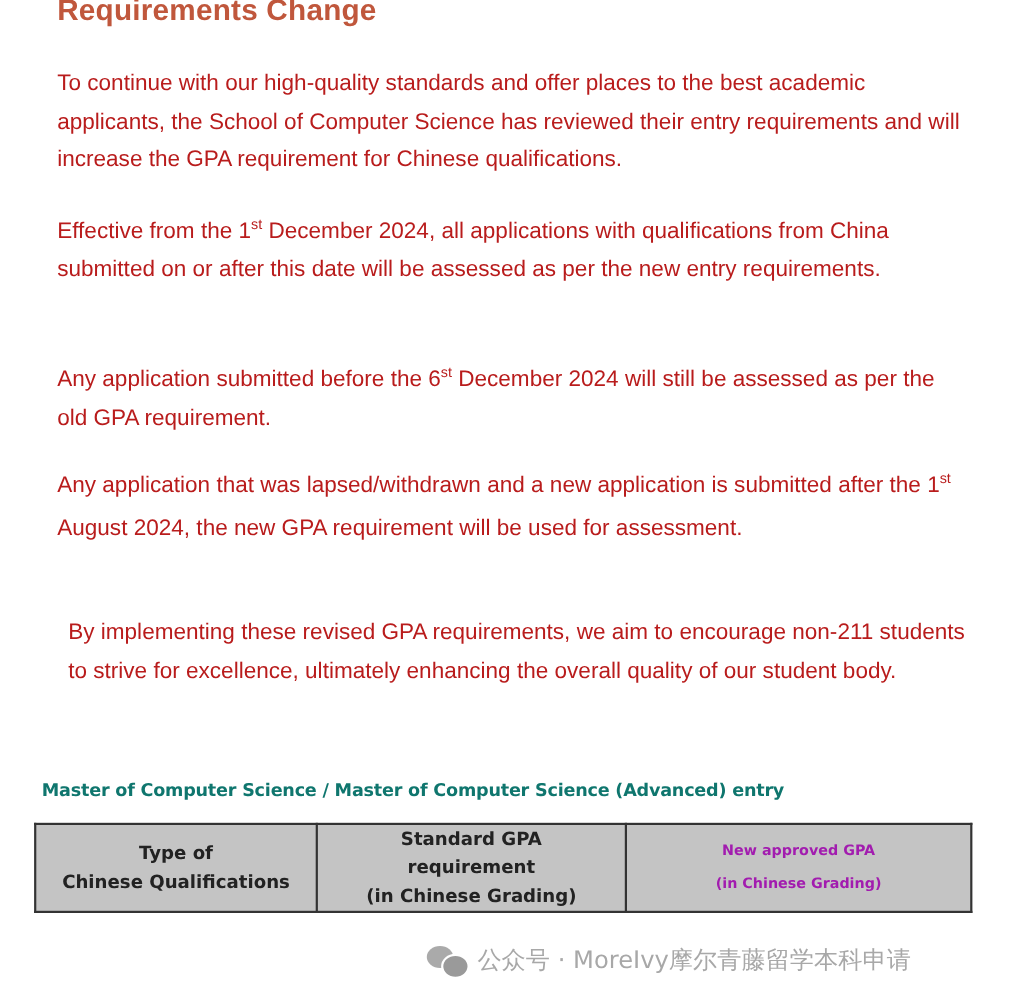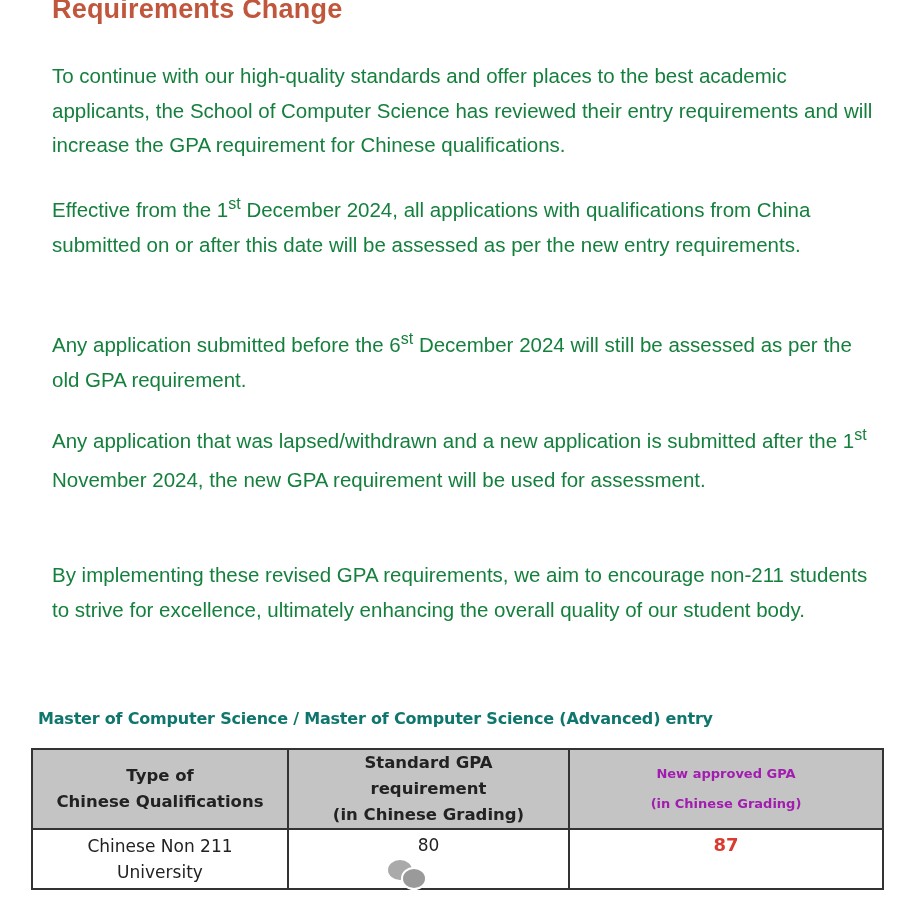--- a/index.html
+++ b/index.html
@@ -5,28 +5,28 @@
   html, body { margin: 0; padding: 0; background: #ffffff; }
   body { width: 918px; height: 909px; position: relative; overflow: hidden; font-family: "Liberation Sans", sans-serif; }
   .heading {
     position: absolute; left: 52px; top: -6px;
     font-family: "Liberation Sans", sans-serif; font-weight: bold; font-size: 27px;
     color: #c0573c; letter-spacing: 0.2px; margin: 0;
   }
   .para {
     position: absolute; left: 52px; width: 830px;
     font-family: "Liberation Sans", sans-serif; font-size: 20.5px; line-height: 34.5px;
-    color: #15803d; margin: 0;
+    color: #b91c1c; margin: 0;
   }
-  .para sup { font-size: 16px; vertical-align: super; line-height: 0; }
+  .para sup { font-size: 13px; vertical-align: super; line-height: 0; }
   #p1 { top: 59px; }
   #p2 { top: 193px; }
   #p3 { top: 328px; }
   #p4 { top: 421px; line-height: 39px; }
-  #p5 { top: 558px; }
+  #p5 { top: 558px; margin-left: 10px; }
 
   .table-title {
     position: absolute; left: 38px; top: 709px;
     font-family: "DejaVu Sans", sans-serif; font-weight: bold; font-size: 16px; color: #0f766e;
     letter-spacing: -0.2px;
   }
   table.gpa {
     position: absolute; left: 31px; top: 748px; width: 851px;
     border-collapse: collapse; table-layout: fixed;
     font-family: "DejaVu Sans", sans-serif;
@@ -61,21 +61,21 @@
 <body>
 
 <h1 class="heading">Requirements Change</h1>
 
 <p class="para" id="p1">To continue with our high-quality standards and offer places to the best academic applicants, the School of Computer Science has reviewed their entry requirements and will increase the GPA requirement for Chinese qualifications.</p>
 
 <p class="para" id="p2"><span>Effective from the 1</span><sup>st</sup><span> December 2024, all applications with qualifications from China submitted on or after this date will be assessed as per the new entry requirements.</span></p>
 
 <p class="para" id="p3"><span>Any application submitted before the 6</span><sup>st</sup><span> December 2024 will still be assessed as per the old GPA requirement.</span></p>
 
-<p class="para" id="p4"><span>Any application that was lapsed/withdrawn and a new application is submitted after the 1</span><sup>st</sup><span> November 2024, the new GPA requirement will be used for assessment.</span></p>
+<p class="para" id="p4"><span>Any application that was lapsed/withdrawn and a new application is submitted after the 1</span><sup>st</sup><span> August 2024, the new GPA requirement will be used for assessment.</span></p>
 
 <p class="para" id="p5">By implementing these revised GPA requirements, we aim to encourage non-211 students to strive for excellence, ultimately enhancing the overall quality of our student body.</p>
 
 <div class="table-title">Master of Computer Science / Master of Computer Science (Advanced) entry</div>
 
 <table class="gpa">
   <colgroup>
       <col class="c1">
       <col class="c2">
       <col class="c3">
@@ -90,29 +90,22 @@
         <div>Standard GPA requirement</div>
         <div>(in Chinese Grading)</div>
       </th>
       <th class="new">
         <div>New approved GPA</div>
         <div>(in Chinese Grading)</div>
       </th>
     </tr>
   </thead>
   <tbody>
-    <tr class="r2">
-      <td>
-        <div>Chinese Non 211</div>
-        <div>University</div>
-      </td>
-      <td style="vertical-align: top; padding-top: 2px;">80</td>
-      <td class="new" style="vertical-align: top; padding-top: 2px;">87</td>
-    </tr>
   </tbody>
 </table>
 
 <div class="watermark">
   <span class="wm-icon">
       <span class="b1"></span>
       <span class="b2"></span>
     </span>
+  <span>公众号 · MoreIvy摩尔青藤留学本科申请</span>
 </div>
 
 </body></html>

